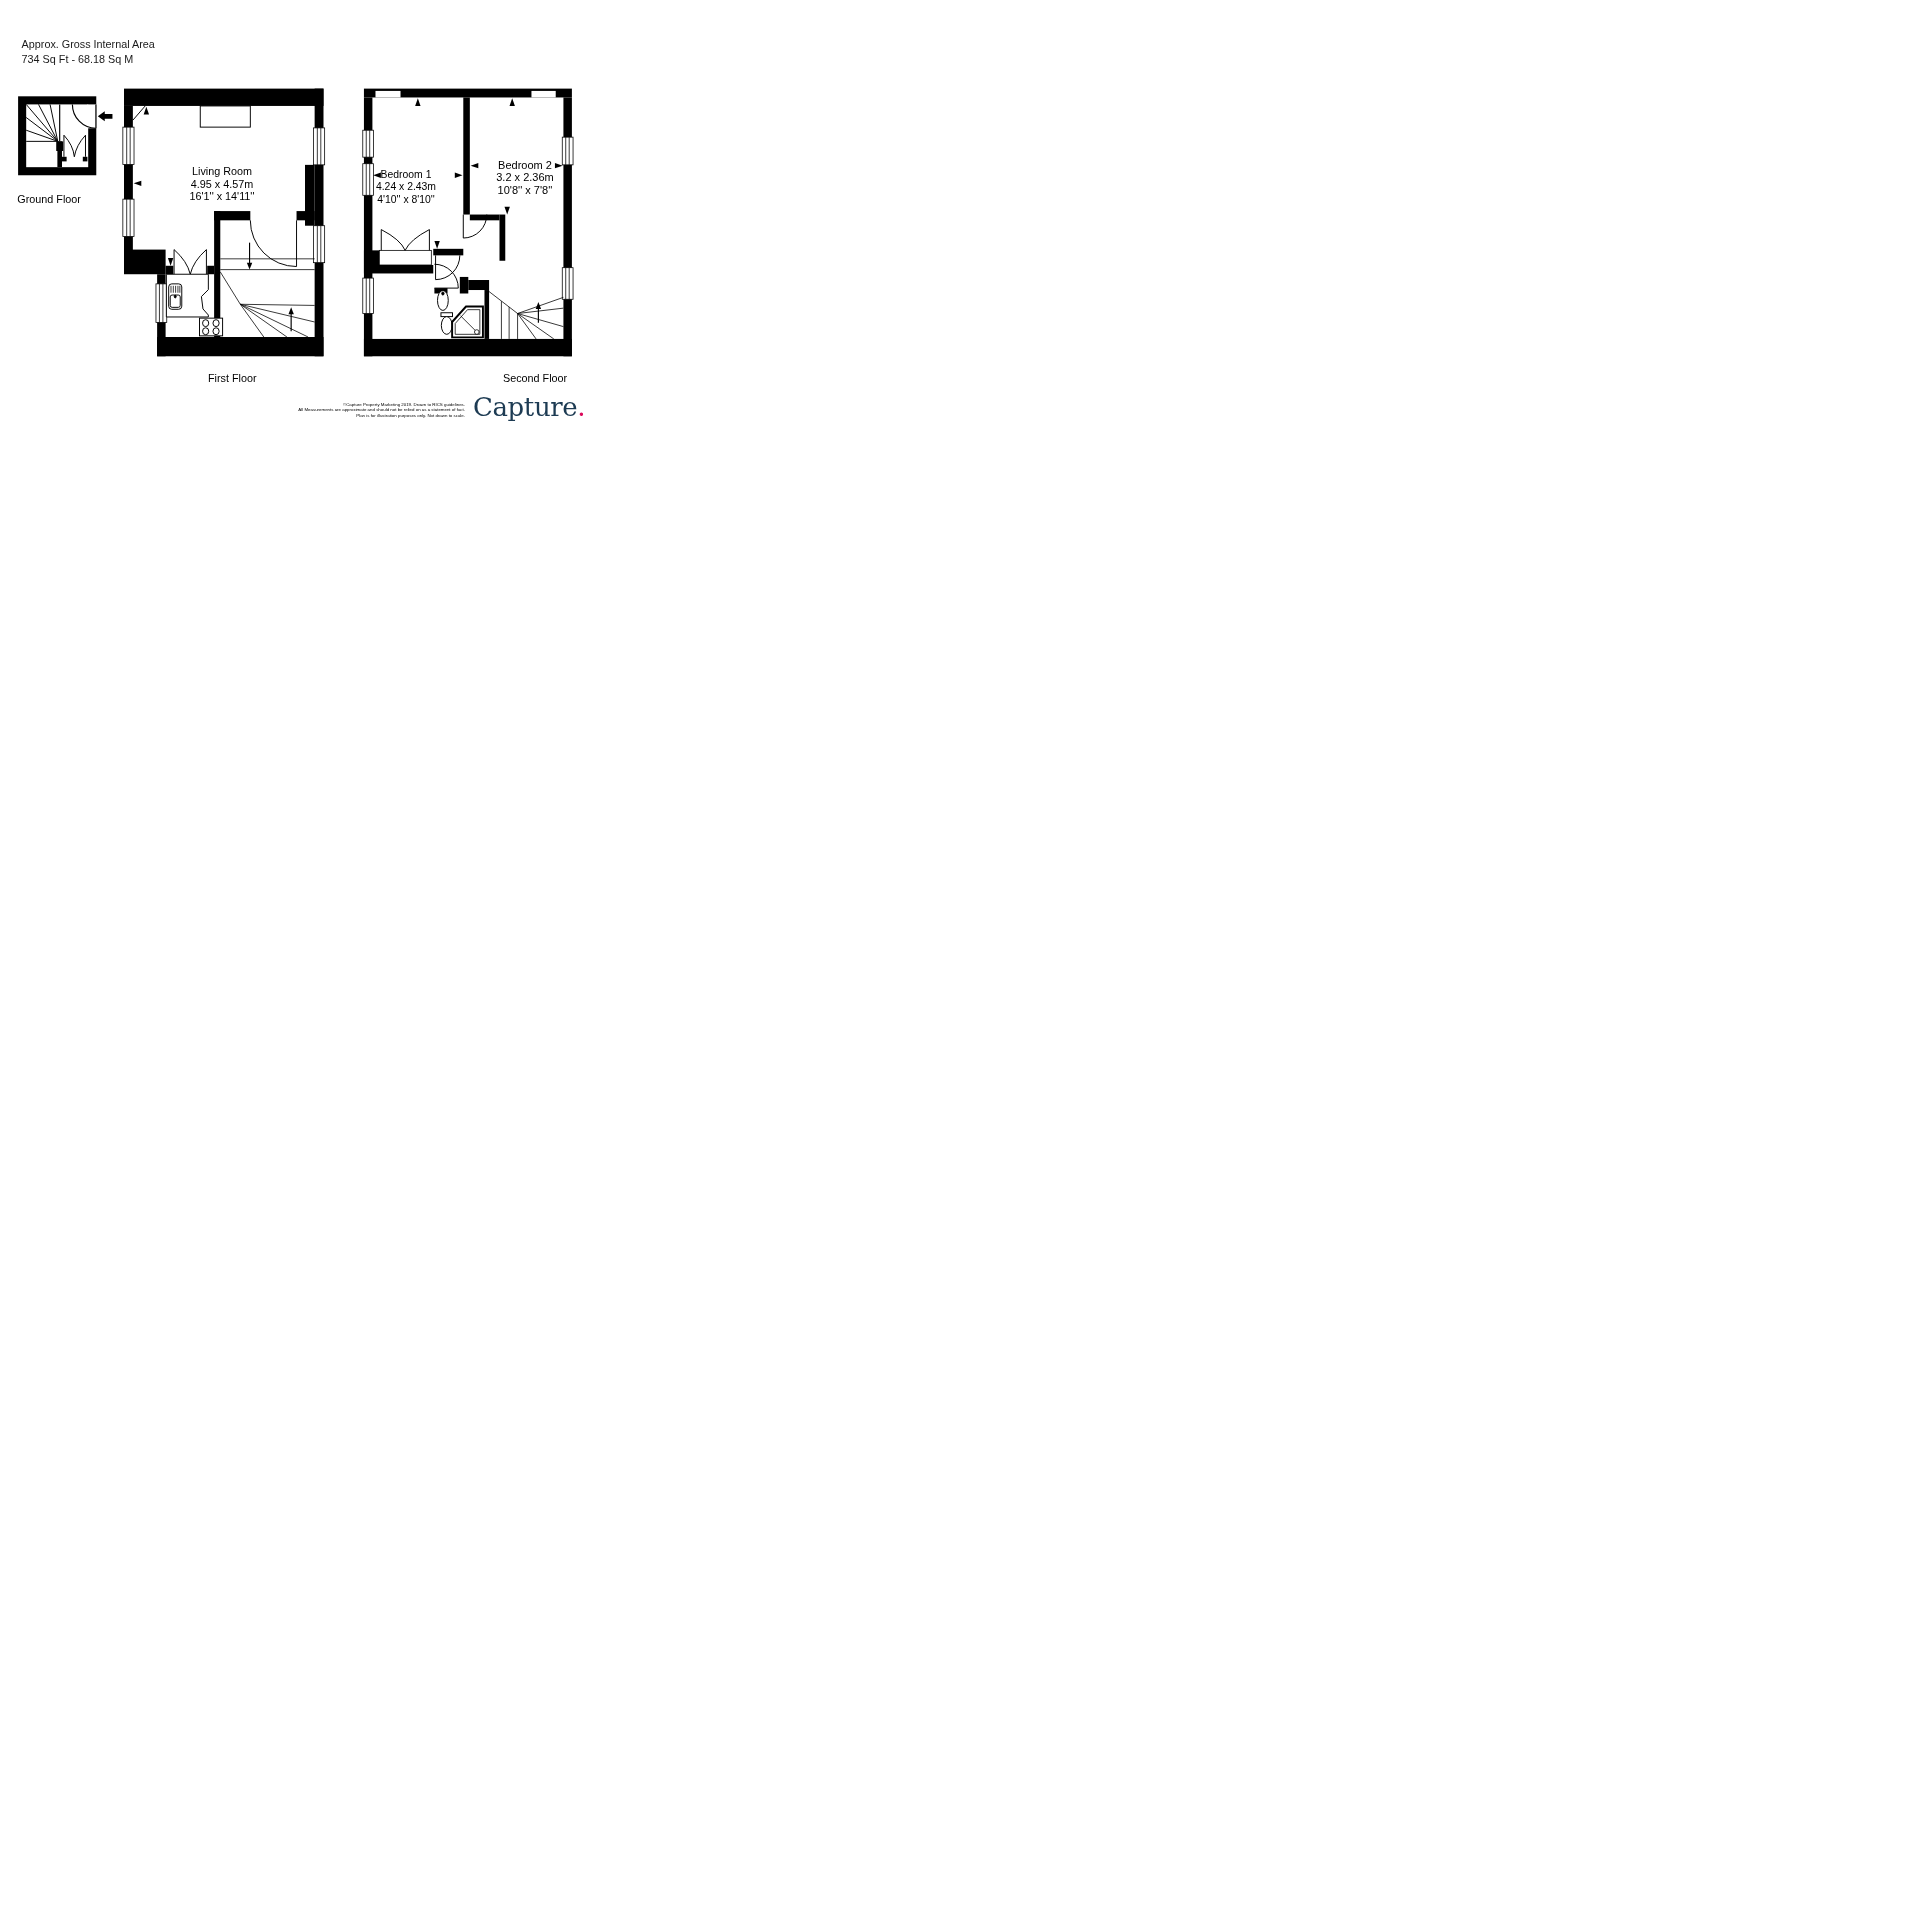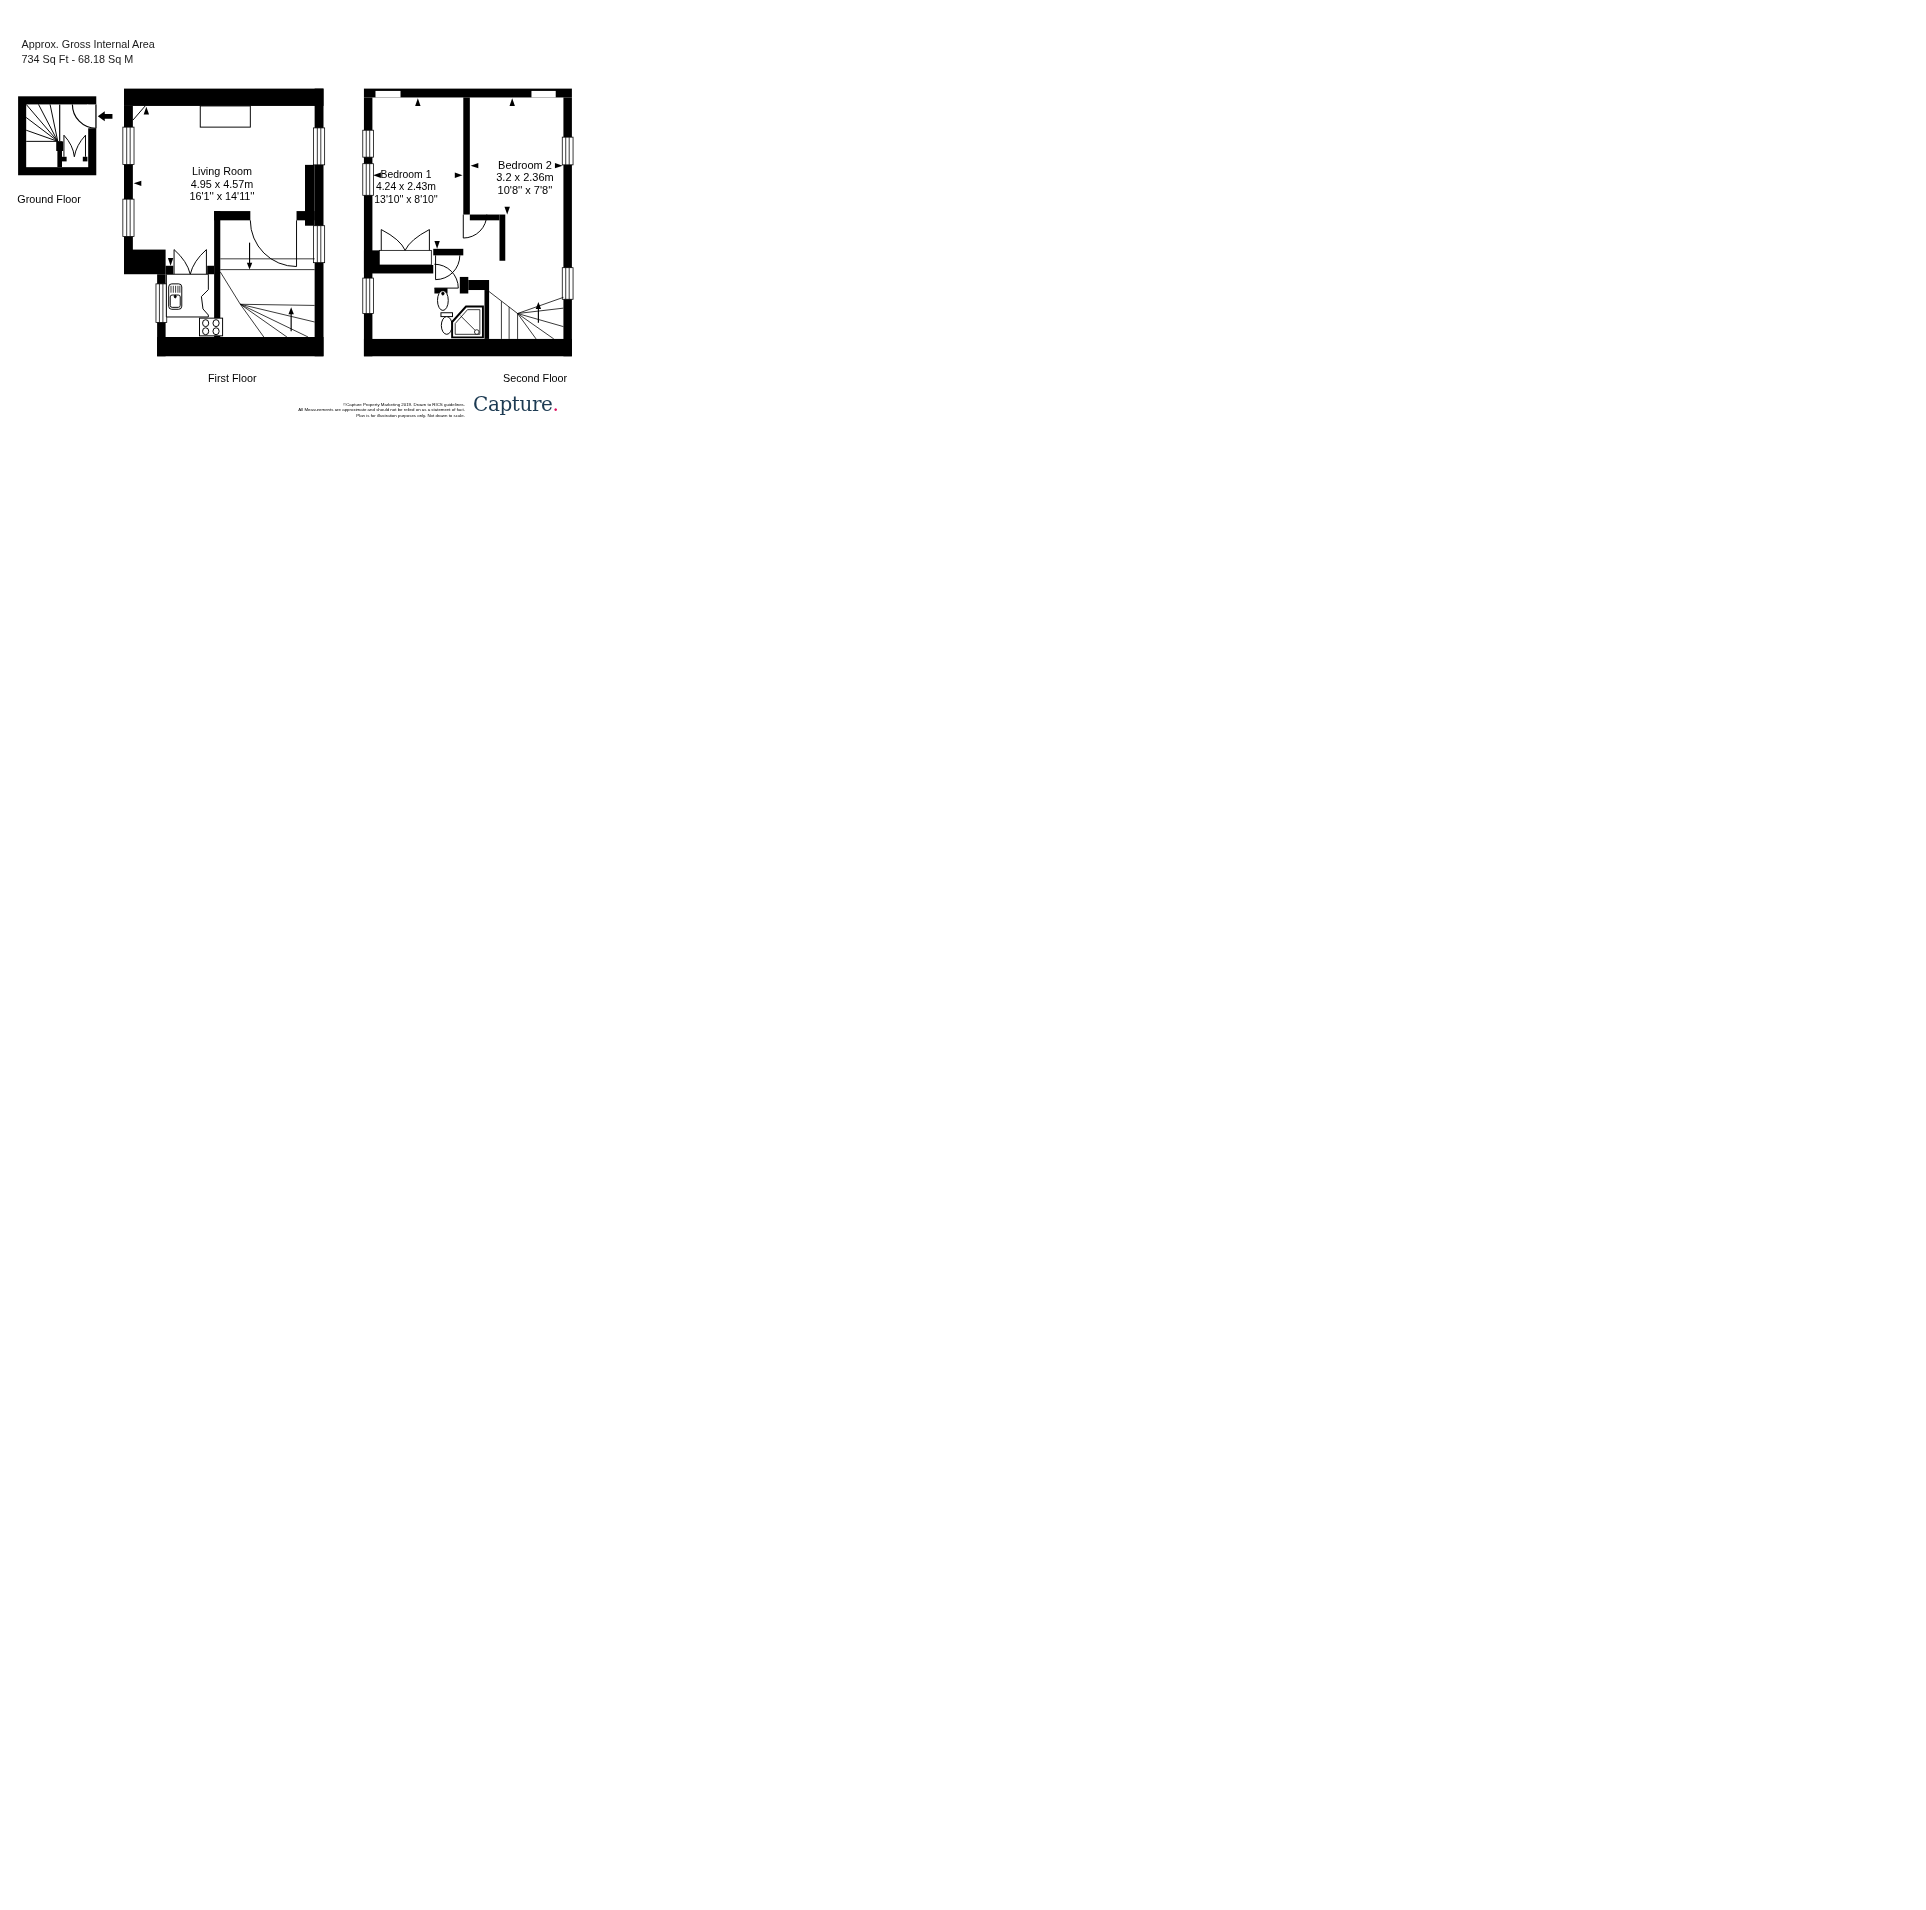--- a/index.html
+++ b/index.html
@@ -29,21 +29,21 @@
   #label-ground{left:17.3px;top:193px;width:80px;}
   #label-first{left:208px;top:372px;width:79px;}
   #label-second{left:455px;top:372px;width:80px;margin-left:48px;}
   .footer-block{
     left:247px;top:402px;width:218px;
     text-align:right;font-size:4.4px;line-height:5.4px;color:#000;
   }
   .logo{
     left:473px;top:392px;width:119px;height:28.5px;
     font-family:"DejaVu Serif", serif;
-    font-size:20px;font-weight:500;color:#1D3B53;
+    font-size:26px;font-weight:500;color:#1D3B53;
     letter-spacing:-0.4px;white-space:nowrap;
   }
   .logo .dot{color:#DB0A5B;}
 </style>
 </head>
 <body>
 
 <svg id="plan-svg" width="595" height="421" viewBox="0 0 1545 1093" fill="none" stroke="none">
 
   <g>
@@ -319,21 +319,21 @@
 
 <div class="abs room-label" id="label-living">
   <div>Living Room</div>
   <div>4.95 x 4.57m</div>
   <div>16'1'' x 14'11''</div>
 </div>
 
 <div class="abs room-label" id="label-bed1">
   <div>Bedroom 1</div>
   <div>4.24 x 2.43m</div>
-  <div>13'10'' x 8'10''</div>
+  <div>4'10'' x 8'10''</div>
 </div>
 
 <div class="abs room-label" id="label-bed2">
   <div>Bedroom 2</div>
   <div>3.2 x 2.36m</div>
   <div>10'8'' x 7'8''</div>
 </div>
 
 <div class="abs floor-label" id="label-ground">Ground Floor</div>
 <div class="abs floor-label" id="label-first">First Floor</div>

